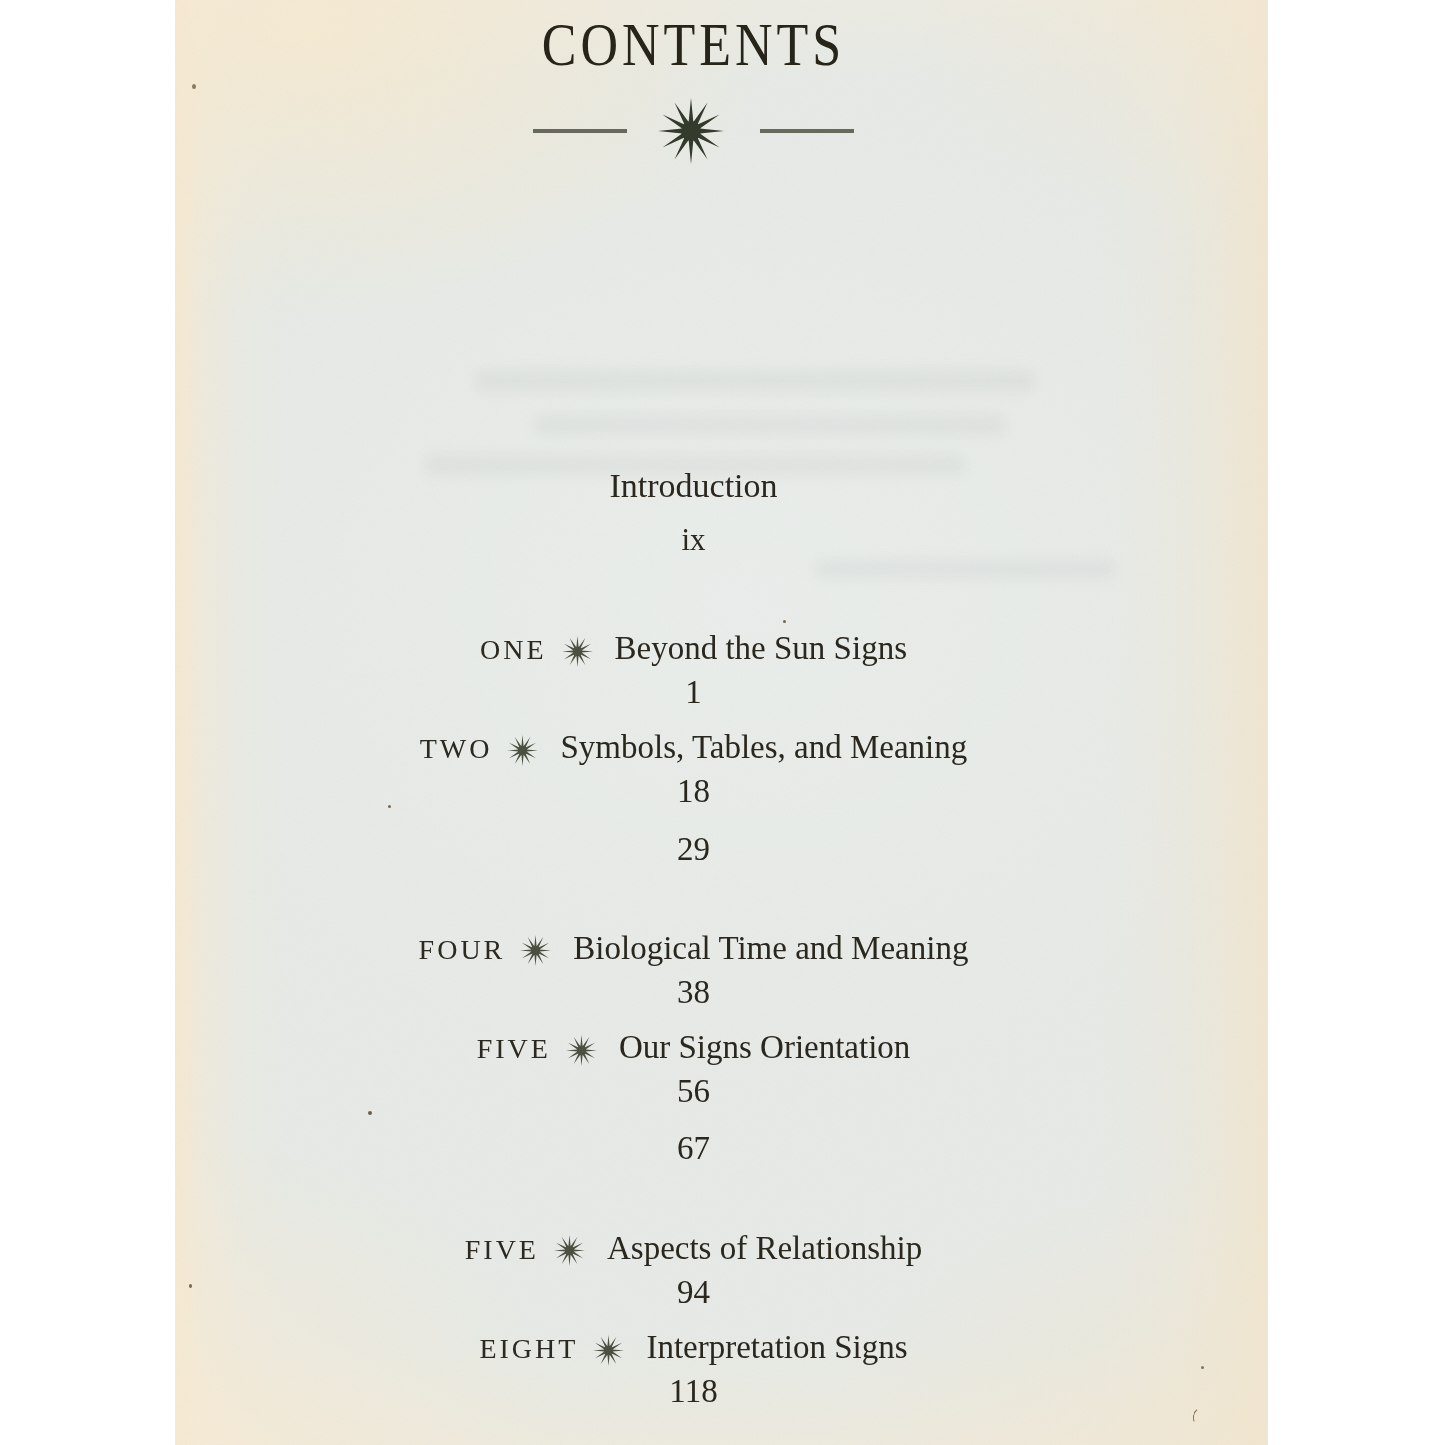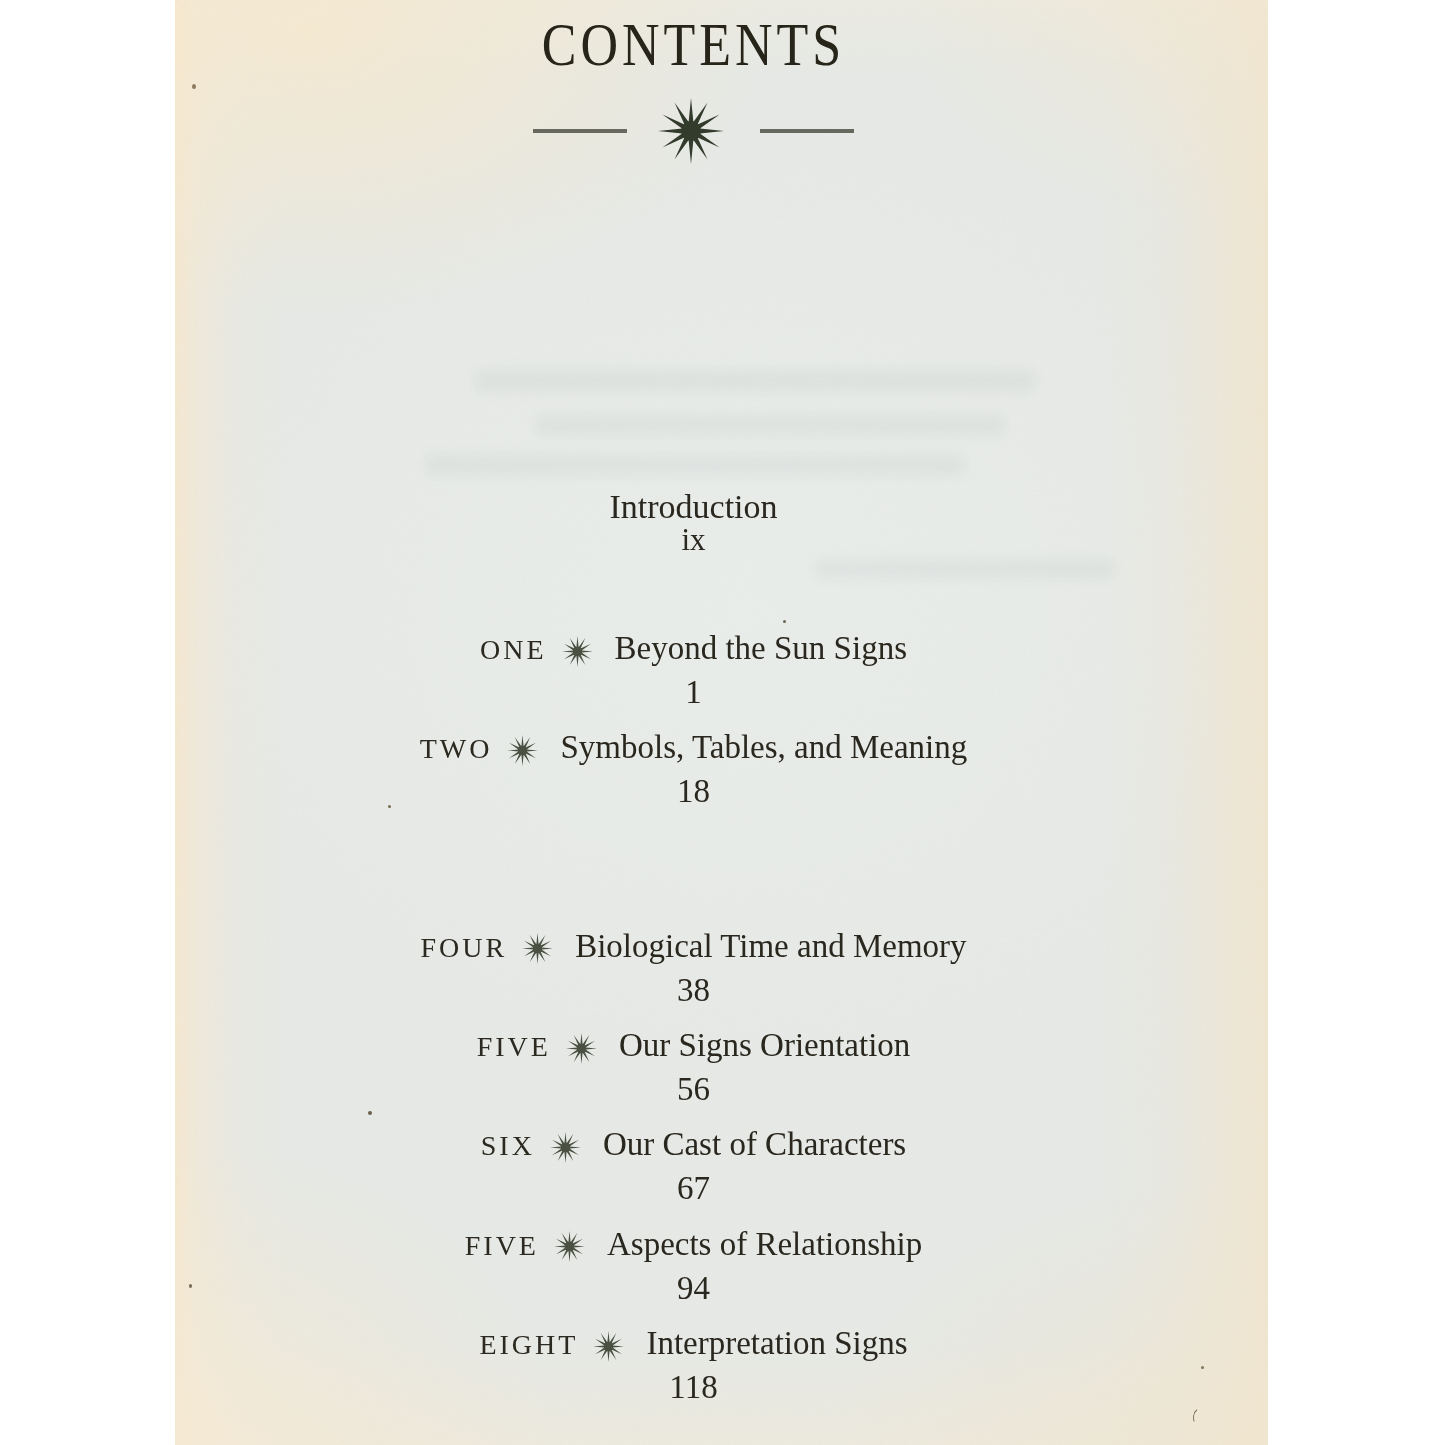--- a/index.html
+++ b/index.html
@@ -93,21 +93,20 @@
   .rule.left  { margin-right: 31px; }
   .rule.right { margin-left: 36px; }
   .star-lg { width: 66px; height: 66px; fill: #333b2c; flex: 0 0 auto; }
 
   .intro-label {
     position: absolute;
     left: 0; right: 56px;
     top: 466px;
     font-size: 34px;
     line-height: 40px;
-    margin-top: 21px;
   }
   .intro-page {
     position: absolute;
     left: 0; right: 56px;
     top: 520px;
     font-size: 31px;
     line-height: 40px;
   }
 
   .chapters {
@@ -224,52 +223,46 @@
           <span class="chap-word">TWO</span>
           <svg class="star-sm" viewBox="0 0 100 100">
               <use href="#star12"></use>
             </svg>
           <span class="chap-title">Symbols, Tables, and Meaning</span>
         </div>
         <div class="row2">18</div>
       </div>
 
       <div class="chapter">
+        <div class="row2">29</div>
       </div>
 
       <div class="chapter">
         <div class="row1">
           <span class="chap-word">FOUR</span>
           <svg class="star-sm" viewBox="0 0 100 100">
               <use href="#star12"></use>
             </svg>
-          <span class="chap-title">Biological Time and Memory</span>
+          <span class="chap-title">Biological Time and Meaning</span>
         </div>
         <div class="row2">38</div>
       </div>
 
       <div class="chapter">
         <div class="row1">
           <span class="chap-word">FIVE</span>
           <svg class="star-sm" viewBox="0 0 100 100">
               <use href="#star12"></use>
             </svg>
           <span class="chap-title">Our Signs Orientation</span>
         </div>
         <div class="row2">56</div>
       </div>
 
       <div class="chapter">
-        <div class="row1">
-          <span class="chap-word">SIX</span>
-          <svg class="star-sm" viewBox="0 0 100 100">
-              <use href="#star12"></use>
-            </svg>
-          <span class="chap-title">Our Cast of Characters</span>
-        </div>
         <div class="row2">67</div>
       </div>
 
       <div class="chapter">
         <div class="row1">
           <span class="chap-word">FIVE</span>
           <svg class="star-sm" viewBox="0 0 100 100">
               <use href="#star12"></use>
             </svg>
           <span class="chap-title">Aspects of Relationship</span>

